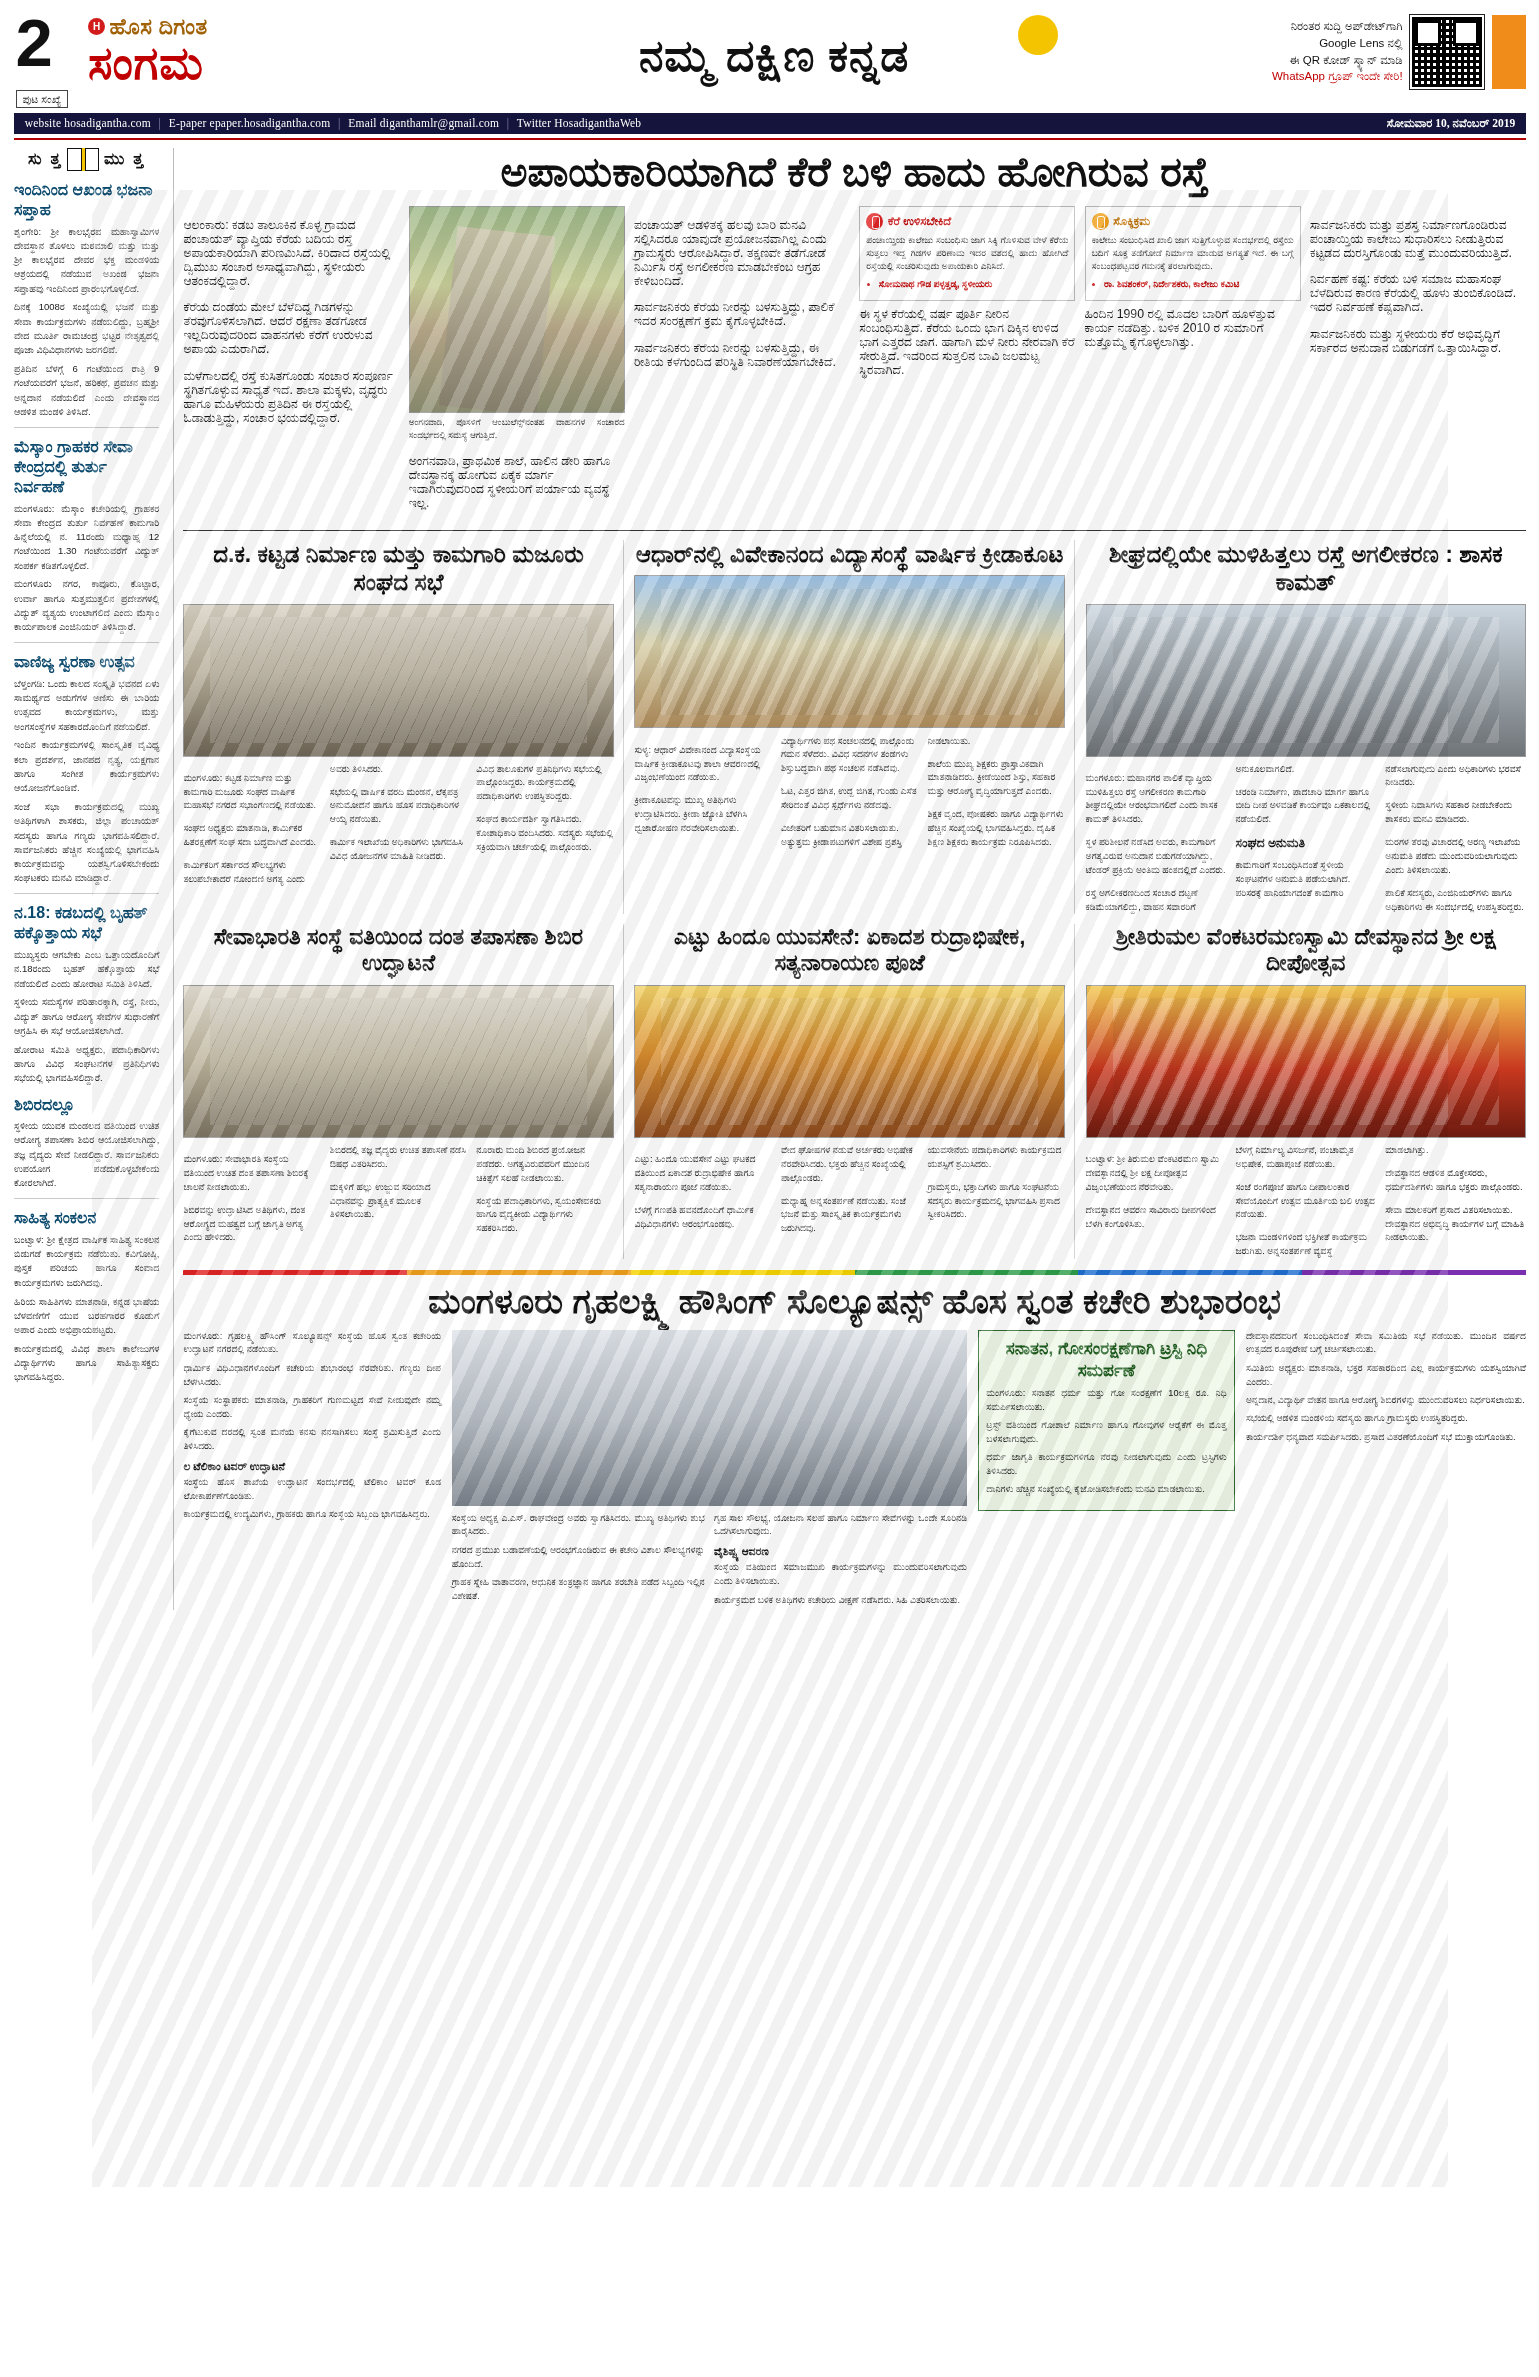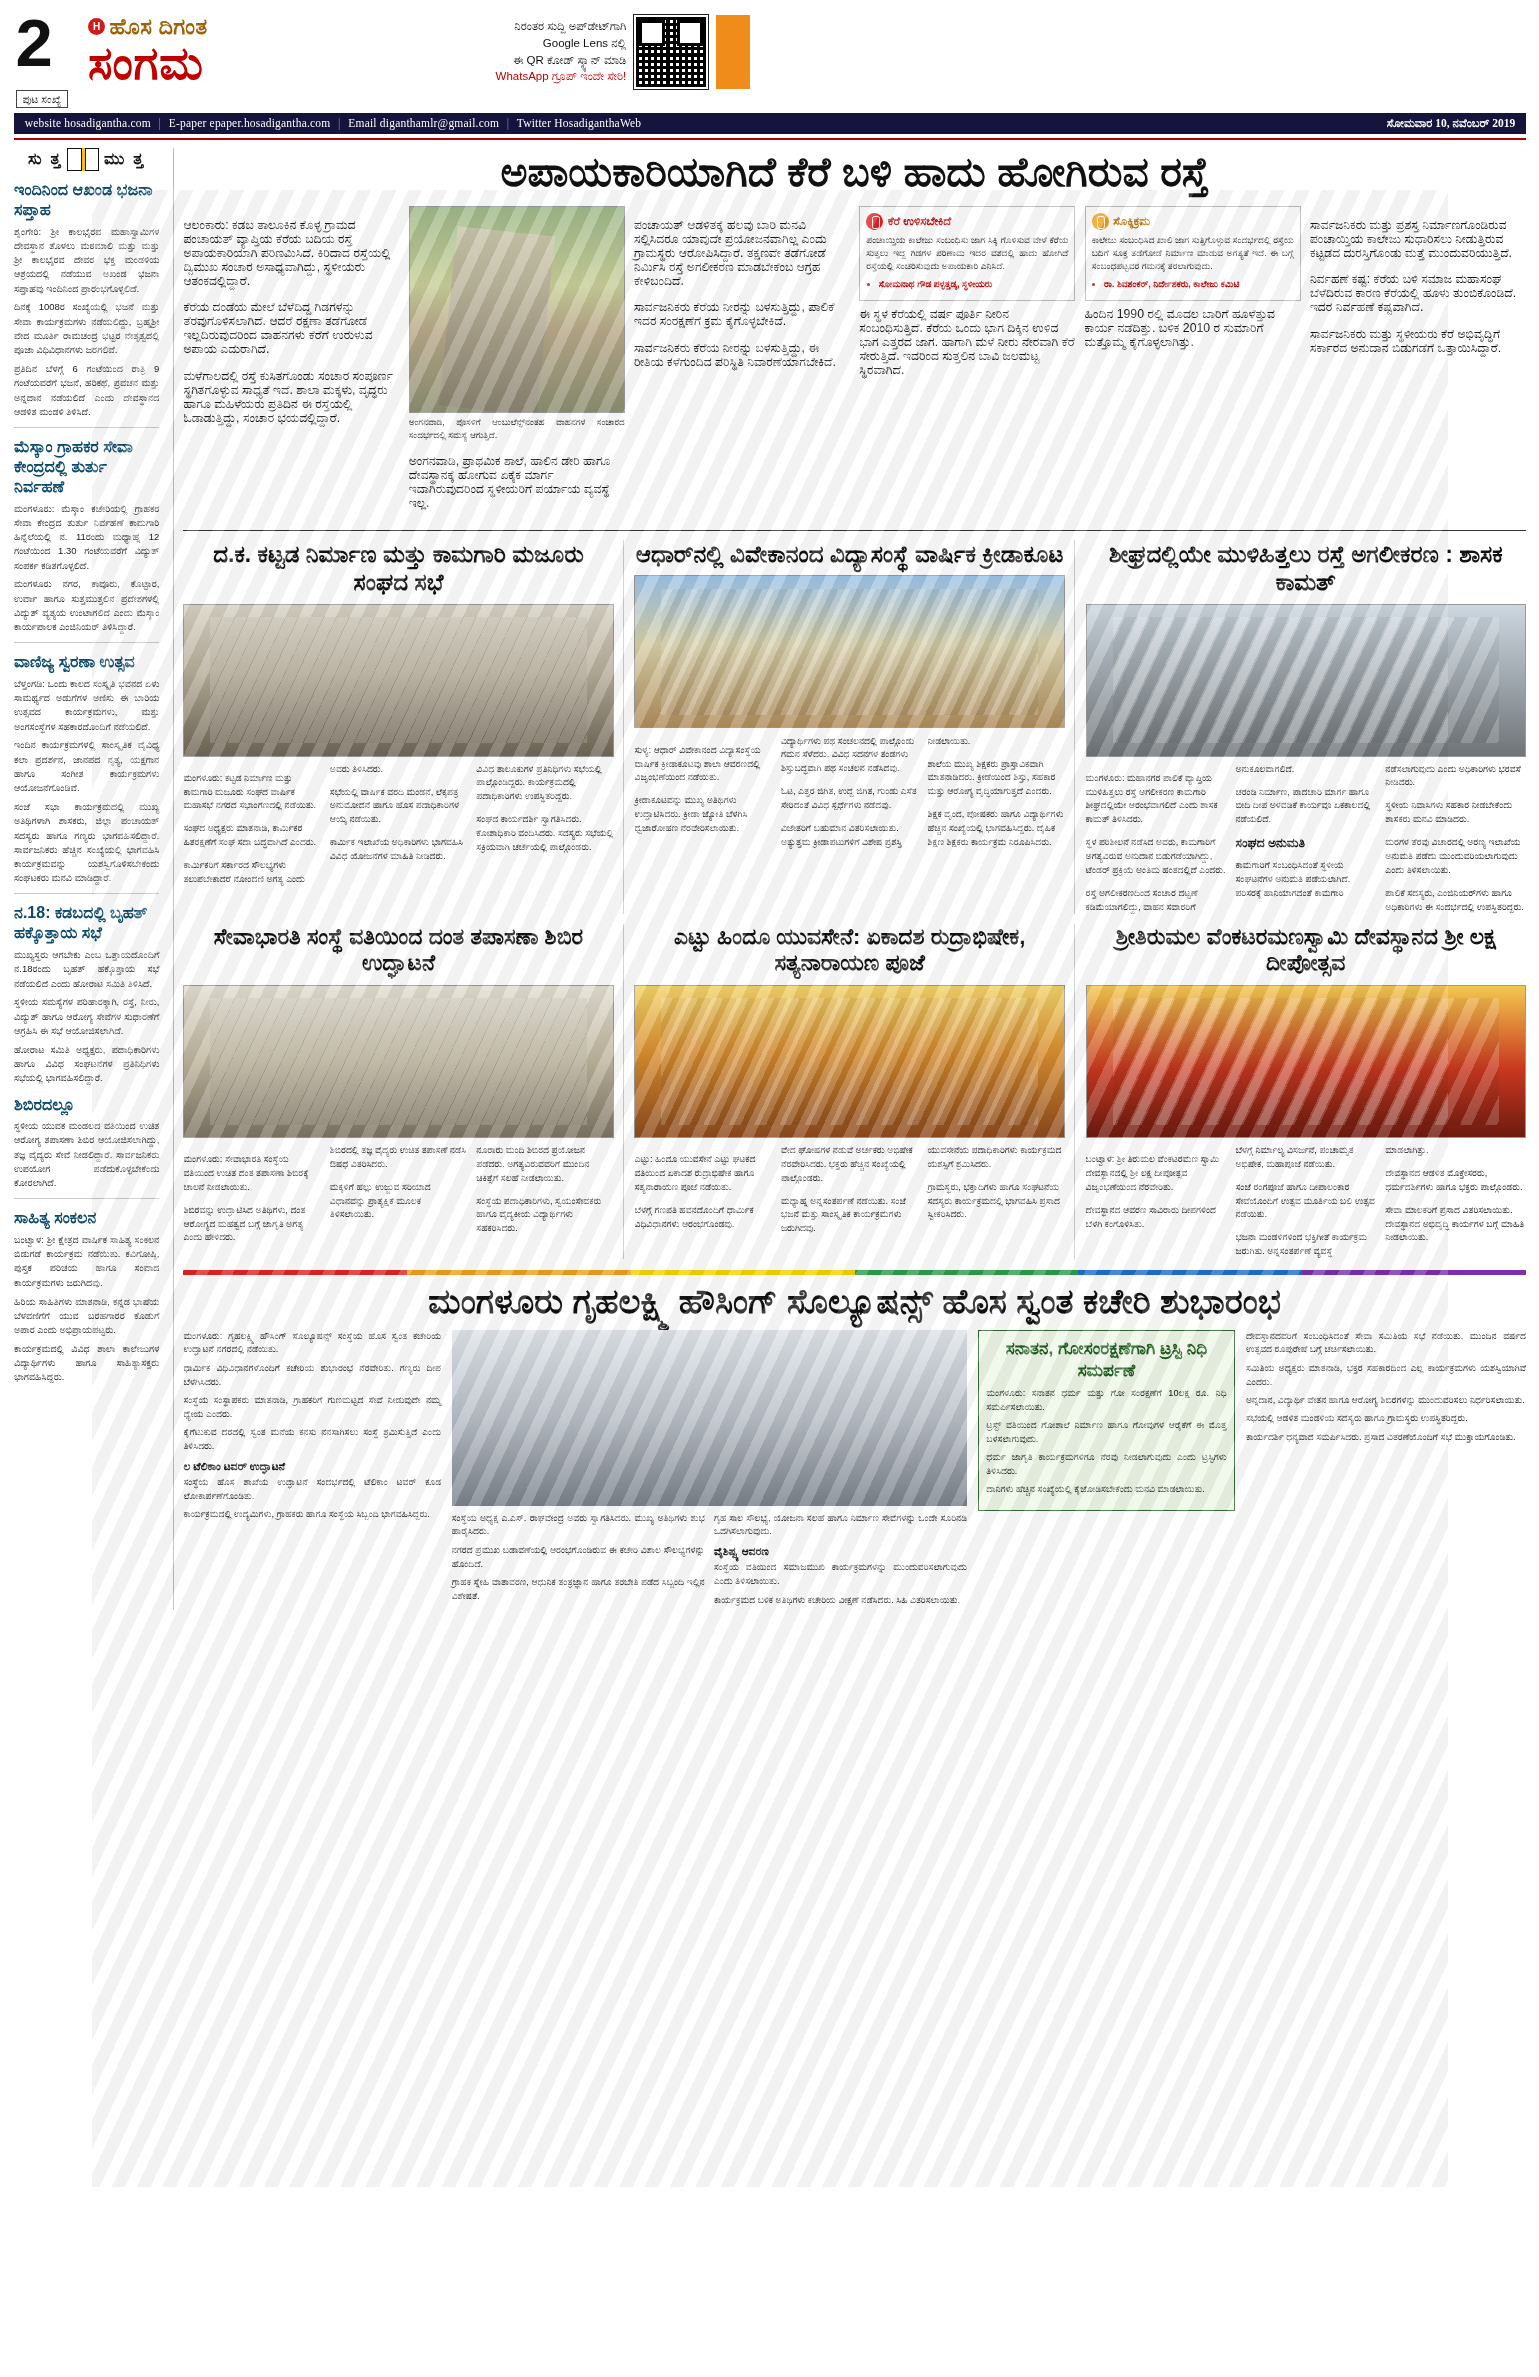--- a/index.html
+++ b/index.html
@@ -227,20 +227,24 @@
       <div class="mast-left">
         <div class="big2">2</div>
         <div class="brand-badge">
           <span class="brand-dot">H</span>
           <span class="brand-name">ಹೊಸ ದಿಗಂತ</span>
         </div>
         <div class="sangama">ಸಂಗಮ</div>
         <div class="pagenum-box">ಪುಟ ಸಂಖ್ಯೆ</div>
       </div>
 
+      <div class="mast-center">
+        <div class="yellow-dot"></div>
+        <div class="mast-title">ನಮ್ಮ ದಕ್ಷಿಣ ಕನ್ನಡ</div>
+      </div>
 
       <div class="mast-right">
         <div class="qr-text">
           <div>ನಿರಂತರ ಸುದ್ದಿ ಅಪ್‌ಡೇಟ್‌ಗಾಗಿ</div>
           <div>Google Lens ನಲ್ಲಿ</div>
           <div>ಈ QR ಕೋಡ್ ಸ್ಕ್ಯಾನ್ ಮಾಡಿ</div>
           <div class="hl">WhatsApp ಗ್ರೂಪ್ ಇಂದೇ ಸೇರಿ!</div>
         </div>
         <div class="qr"></div>
         <div class="orange-block"></div>

